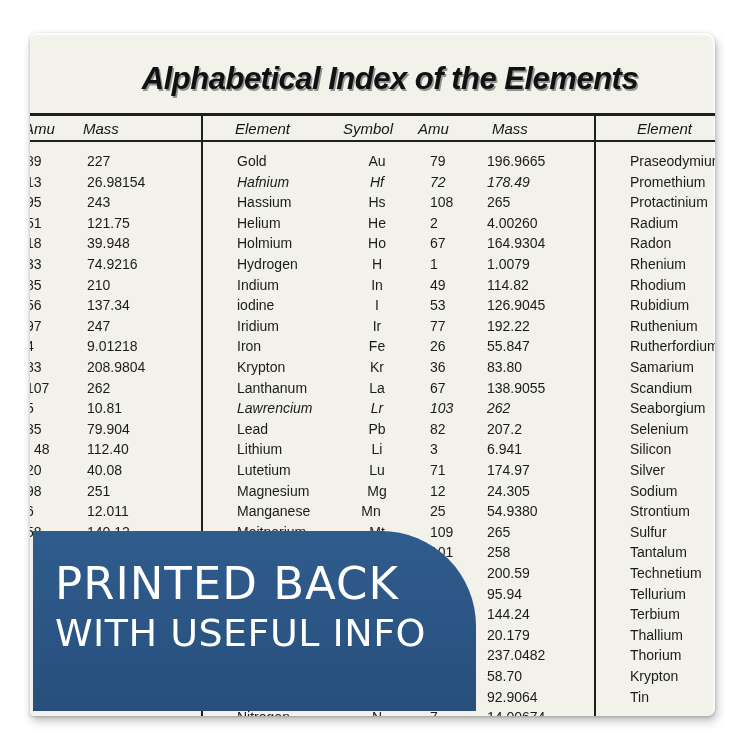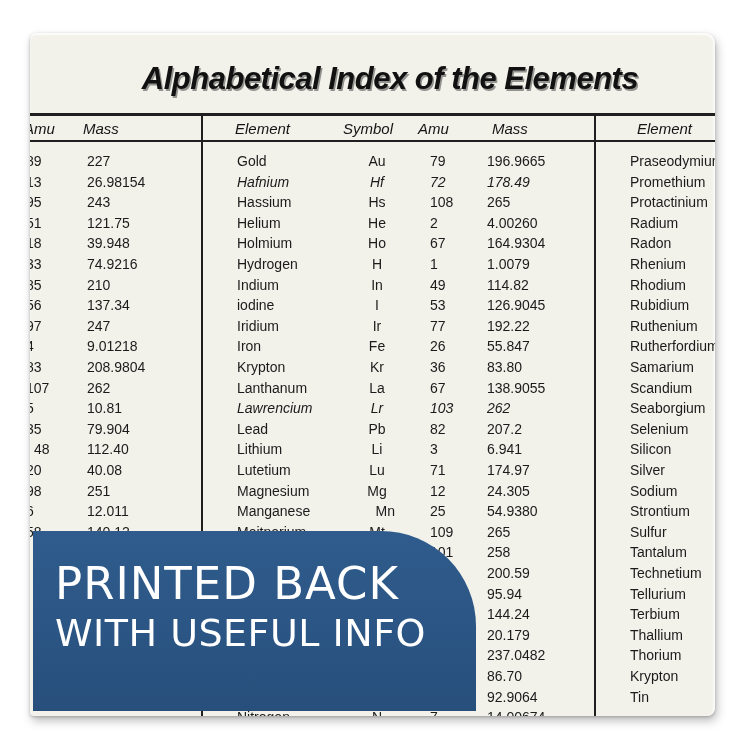--- a/index.html
+++ b/index.html
@@ -232,21 +232,21 @@
           <span class="cell" style="left: 286px; width: 104px;">174.97</span>
         </div>
         <div class="trow" style="top: 329.6px;">
           <span class="cell" style="left: 36px; width: 128px;">Magnesium</span>
           <span class="cell c-center" style="left: 158px; width: 36px;">Mg</span>
           <span class="cell" style="left: 229px; width: 40px;">12</span>
           <span class="cell" style="left: 286px; width: 104px;">24.305</span>
         </div>
         <div class="trow" style="top: 350.2px;">
           <span class="cell" style="left: 36px; width: 128px;">Manganese</span>
-          <span class="cell c-center" style="left: 158px; width: 36px; text-align: right;">Mn</span>
+          <span class="cell c-center" style="left: 152px; width: 36px;">Mn</span>
           <span class="cell" style="left: 229px; width: 40px;">25</span>
           <span class="cell" style="left: 286px; width: 104px;">54.9380</span>
         </div>
         <div class="trow" style="top: 370.8px;">
           <span class="cell" style="left: 36px; width: 128px;">Meitnerium</span>
           <span class="cell c-center" style="left: 158px; width: 36px;">Mt</span>
           <span class="cell" style="left: 229px; width: 40px;">109</span>
           <span class="cell" style="left: 286px; width: 104px;">265</span>
         </div>
         <div class="trow" style="top: 391.4px;">
@@ -282,21 +282,21 @@
         <div class="trow" style="top: 494.4px;">
           <span class="cell" style="left: 36px; width: 128px;">Neptunium</span>
           <span class="cell c-center" style="left: 158px; width: 36px;">Np</span>
           <span class="cell" style="left: 229px; width: 40px;">93</span>
           <span class="cell" style="left: 286px; width: 104px;">237.0482</span>
         </div>
         <div class="trow" style="top: 515px;">
           <span class="cell" style="left: 36px; width: 128px;">Nickel</span>
           <span class="cell c-center" style="left: 158px; width: 36px;">Ni</span>
           <span class="cell" style="left: 229px; width: 40px;">28</span>
-          <span class="cell" style="left: 286px; width: 104px;">86.70</span>
+          <span class="cell" style="left: 286px; width: 104px;">58.70</span>
         </div>
         <div class="trow" style="top: 535.6px;">
           <span class="cell" style="left: 36px; width: 128px;">Niobium</span>
           <span class="cell c-center" style="left: 158px; width: 36px;">Nb</span>
           <span class="cell" style="left: 229px; width: 40px;">41</span>
           <span class="cell" style="left: 286px; width: 104px;">92.9064</span>
         </div>
         <div class="trow" style="top: 556.2px;">
           <span class="cell" style="left: 36px; width: 128px;">Nitrogen</span>
           <span class="cell c-center" style="left: 158px; width: 36px;">N</span>

